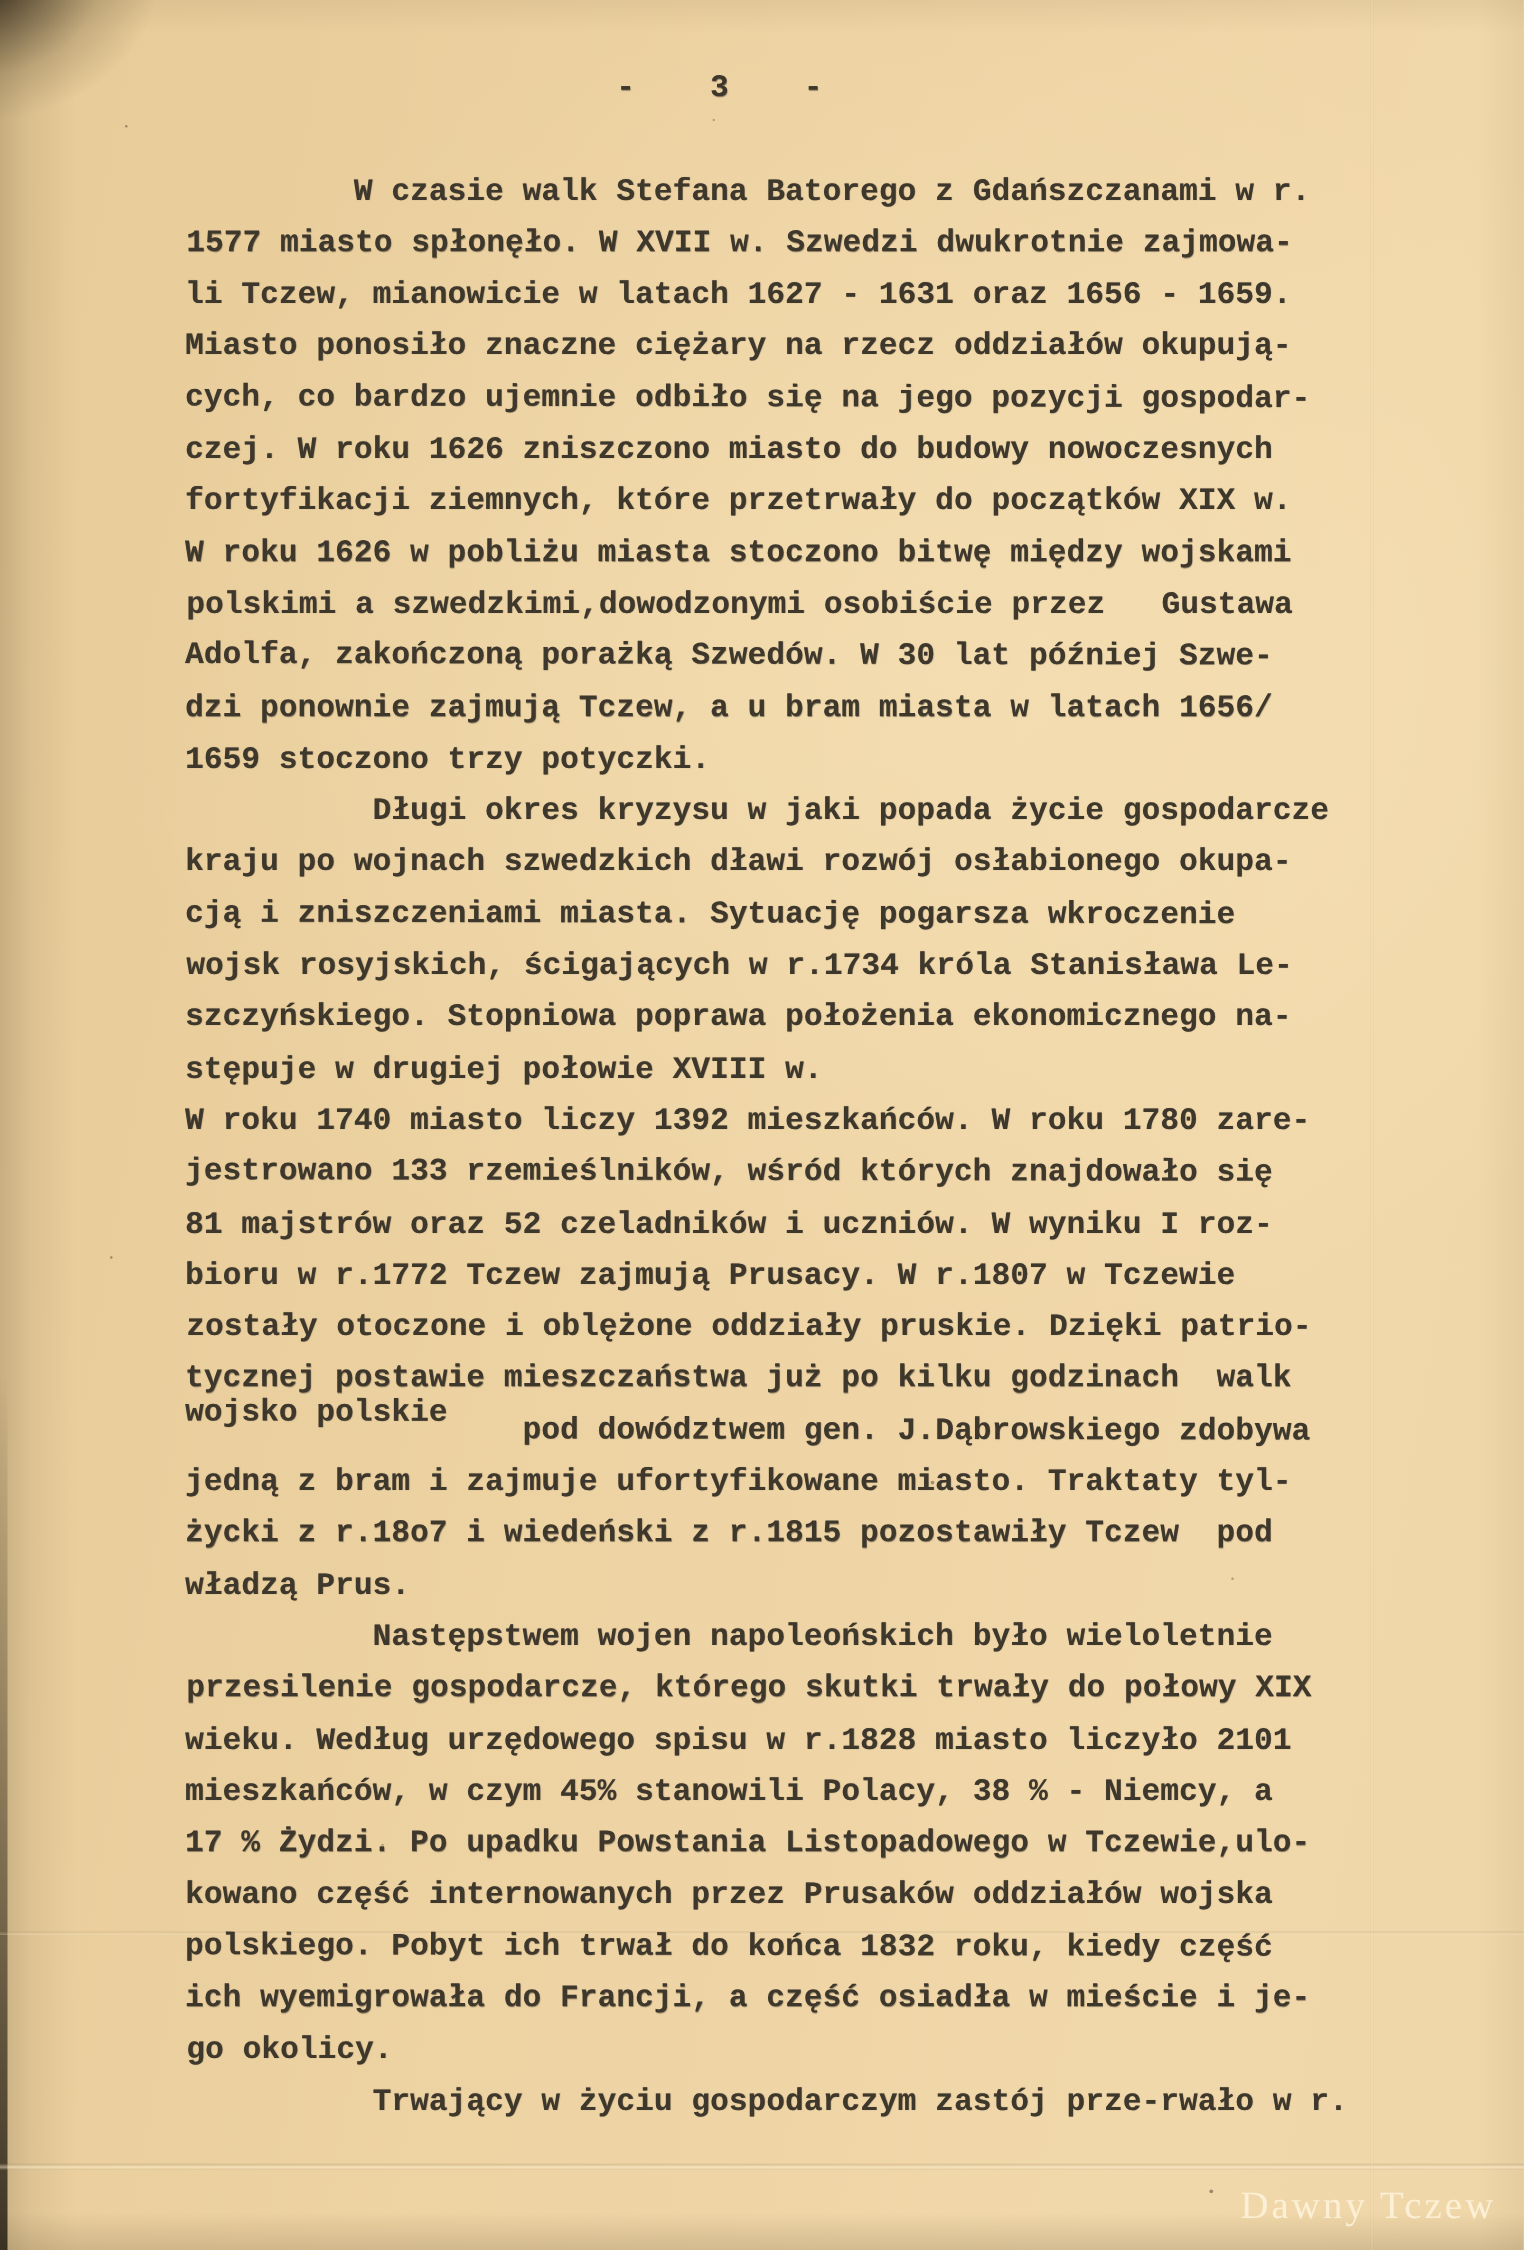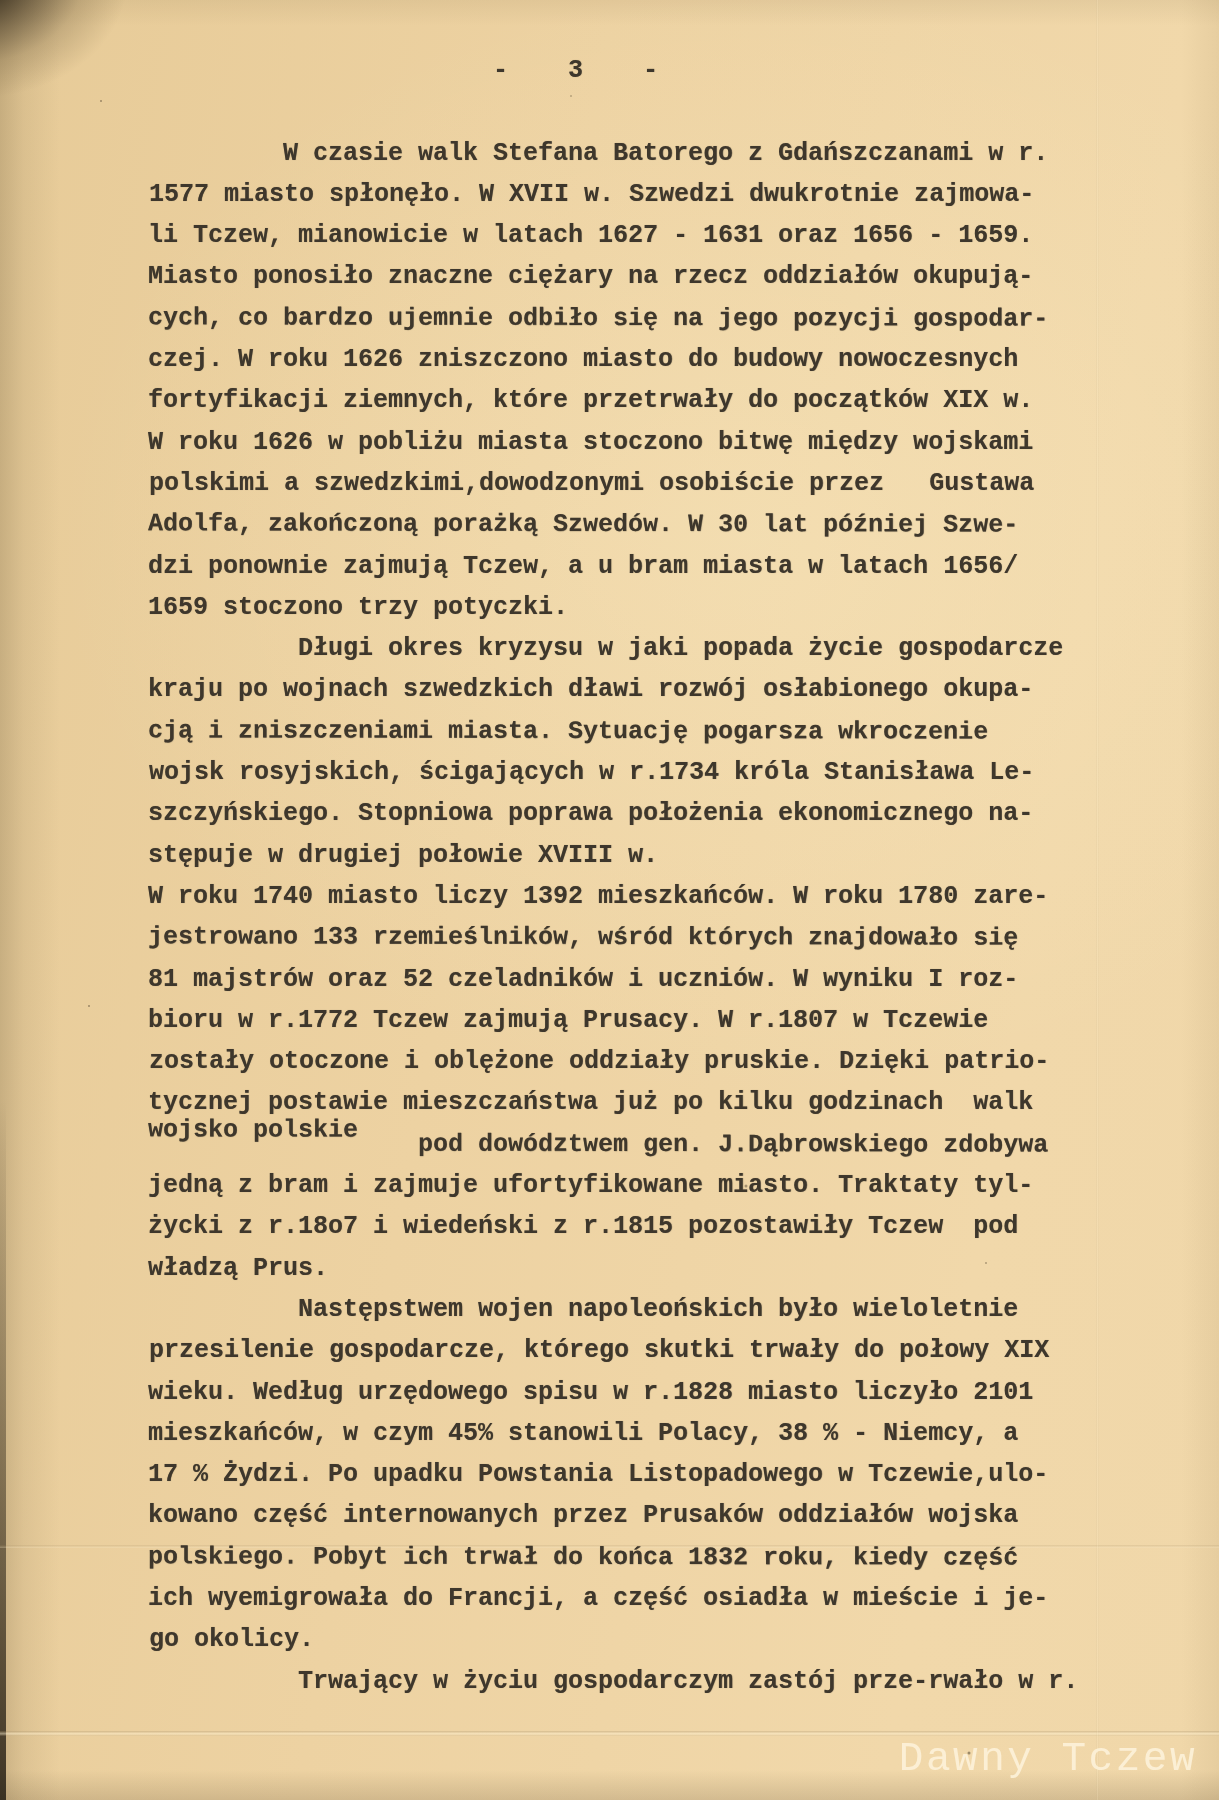--- a/index.html
+++ b/index.html
@@ -71,22 +71,22 @@
     text-shadow: 0.3px 0.3px 0.7px rgba(62,55,44,0.55);
   }
   .line { min-height: 41.3px; }
   .line:nth-child(5n+2) { transform: rotate(0.08deg); }
   .line:nth-child(7n+4) { transform: translateX(1px); }
   .raised { position: relative; top: -14px; font-family: Liberation Mono, monospace; }
   .watermark {
     position: absolute;
     right: 22px;
     bottom: 18px;
-    font-family: Liberation Mono, monospace;
-    font-size: 41px;
+    font-family: Liberation Serif, serif;
+    font-size: 31px;
     font-weight: 400;
     letter-spacing: 2.5px;
     color: #fdf2d9;
     opacity: 0.92;
   }
 </style>
 </head>
 <body>
 
 <div class="page">

